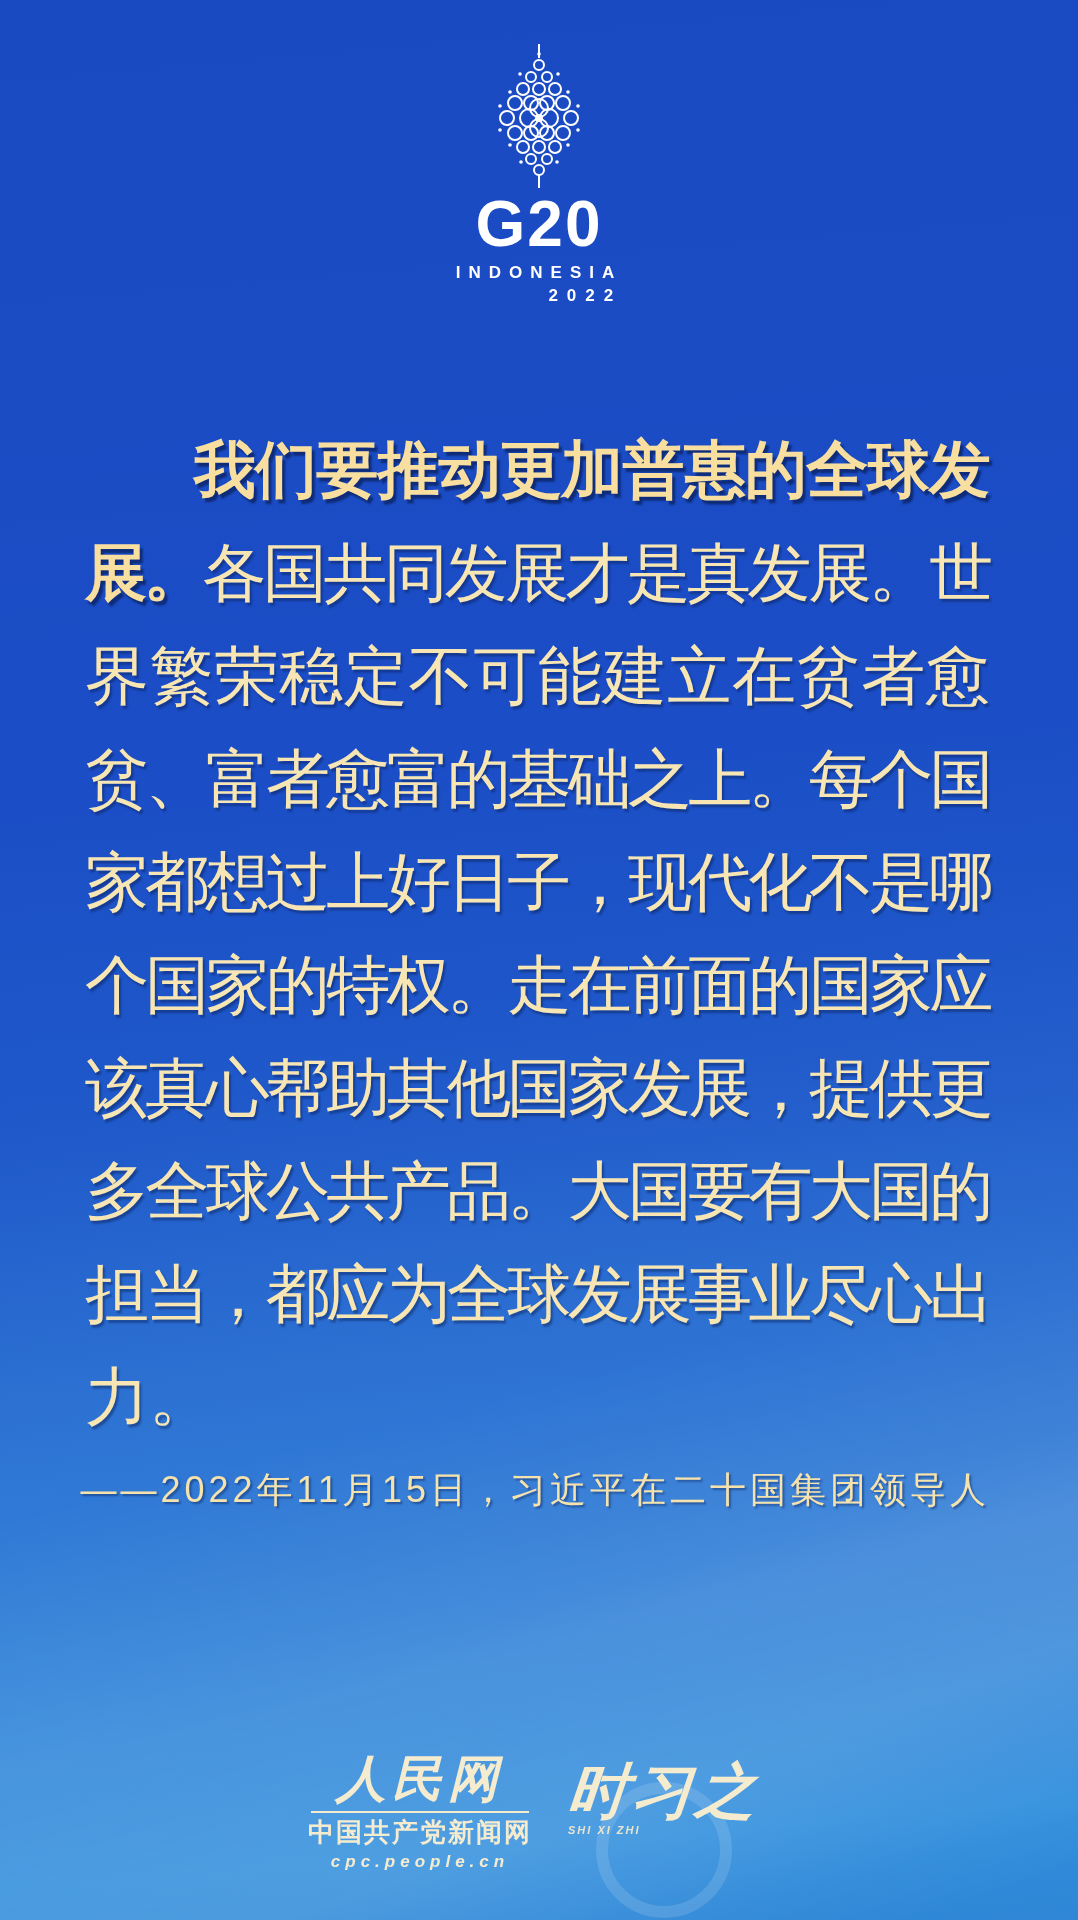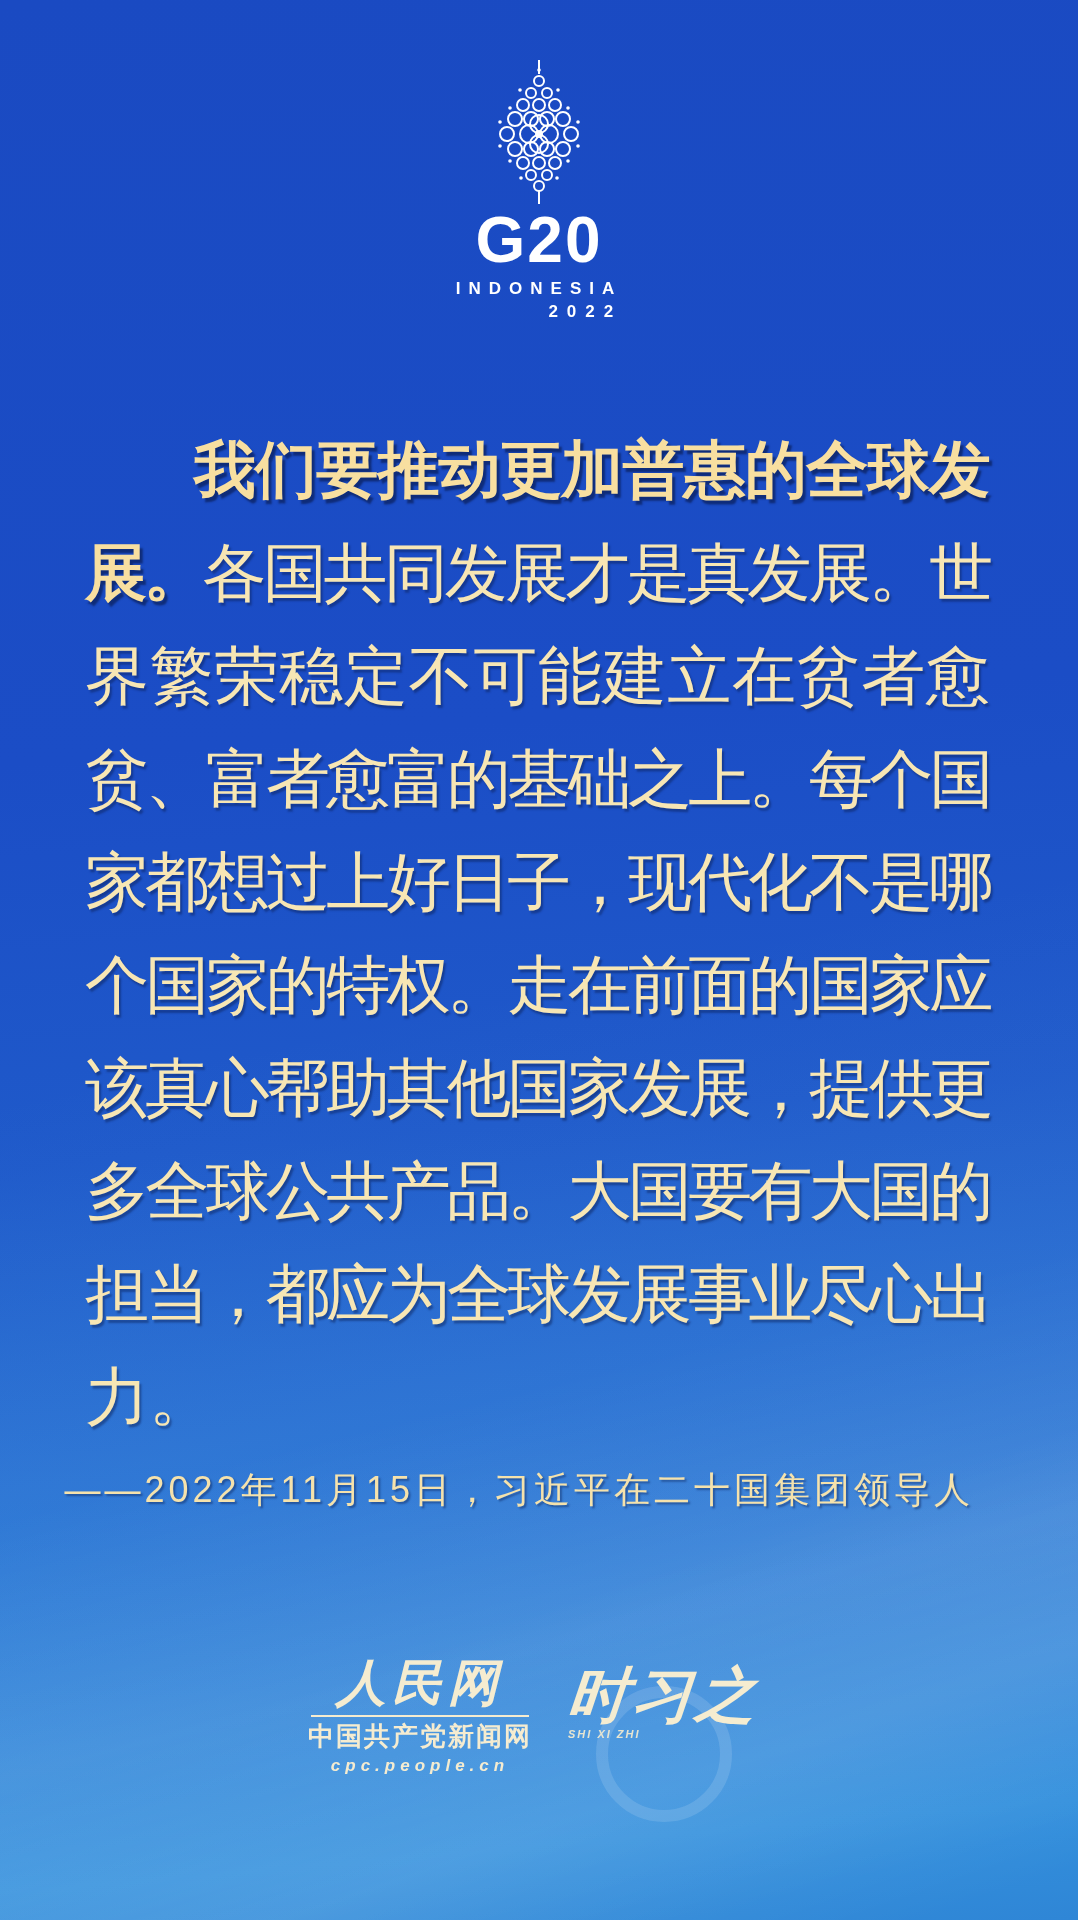--- a/index.html
+++ b/index.html
@@ -14,45 +14,45 @@
     background:linear-gradient(to bottom,rgba(255,255,255,0) 0%,rgba(255,255,255,.12) 45%,rgba(255,255,255,0) 100%);
     transform:rotate(-14deg);}
   .beam2{left:-300px;top:1600px;width:1800px;height:420px;
     background:linear-gradient(to bottom,rgba(255,255,255,0) 0%,rgba(255,255,255,.09) 50%,rgba(255,255,255,0) 100%);
     transform:rotate(-19deg);}
   .beam3{left:-200px;top:980px;width:1600px;height:700px;
     background:linear-gradient(to bottom,rgba(255,255,255,0) 0%,rgba(120,180,240,.10) 55%,rgba(255,255,255,0) 100%);
     transform:rotate(-12deg);}
 
   
-  .g20-lockup{position:absolute;top:60px;left:0;width:100%;
+  .g20-lockup{position:absolute;top:44px;left:0;width:100%;
     display:flex;flex-direction:column;align-items:center;color:#fff;}
   .g20-word{font-size:64px;font-weight:700;letter-spacing:2px;line-height:1;margin-top:2px;}
   .indo-wrap{display:inline-block;margin-top:8px;text-align:right;}
   .indo-line{font-size:17px;font-weight:700;letter-spacing:8px;line-height:1;}
   .year-line{font-size:17px;font-weight:700;letter-spacing:9px;line-height:1;margin-top:6px;}
 
   
   .quote-block{position:absolute;left:85px;top:418px;width:905px;}
   .quote-line{display:flex;justify-content:space-between;align-items:center;
     height:103px;white-space:nowrap;}
   .quote-line.last{justify-content:flex-start;}
   .q-ch{font-size:64px;color:#f7e6b4;flex-shrink:1;min-width:0;
     text-shadow:2px 3px 2px rgba(10,30,85,.45);line-height:1;}
   .q-ch.b{font-family:"Liberation Serif",serif;font-weight:700;font-size:62px;color:#f8dfa0;
     text-shadow:3px 4px 2px rgba(8,25,75,.62);}
   .q-indent{width:110px;flex:0 1 auto;}
 
   
-  .attribution{position:absolute;right:104px;top:1462px;text-align:right;
+  .attribution{position:absolute;right:88px;top:1462px;text-align:right;
     color:#f5e2ac;text-shadow:2px 2px 2px rgba(10,30,85,.45);}
   .attribution div{font-size:36px;letter-spacing:4px;line-height:55px;}
 
   
-  .footer{position:absolute;left:0;top:1656px;width:100%;
+  .footer{position:absolute;left:0;top:1752px;width:100%;
     display:flex;justify-content:center;align-items:flex-start;gap:28px;color:#f5ecd0;}
   .people-logo{text-align:center;width:240px;}
   .people-script{font-family:"Liberation Serif",serif;font-style:italic;font-weight:700;
     font-size:50px;line-height:1.1;letter-spacing:6px;}
   .people-rule{height:2px;background:#f5ecd0;width:218px;margin:4px auto 5px auto;}
   .people-sitename{font-size:26px;font-weight:700;letter-spacing:2px;line-height:1.15;}
   .people-url{font-size:17px;font-weight:700;letter-spacing:5px;margin-top:4px;font-style:italic;}
   .shixizhi-logo{position:relative;width:210px;padding-top:8px;}
   .sxz-ring{position:absolute;left:28px;top:30px;width:112px;height:112px;border-radius:50%;
     border:12px solid rgba(255,255,255,.13);}

